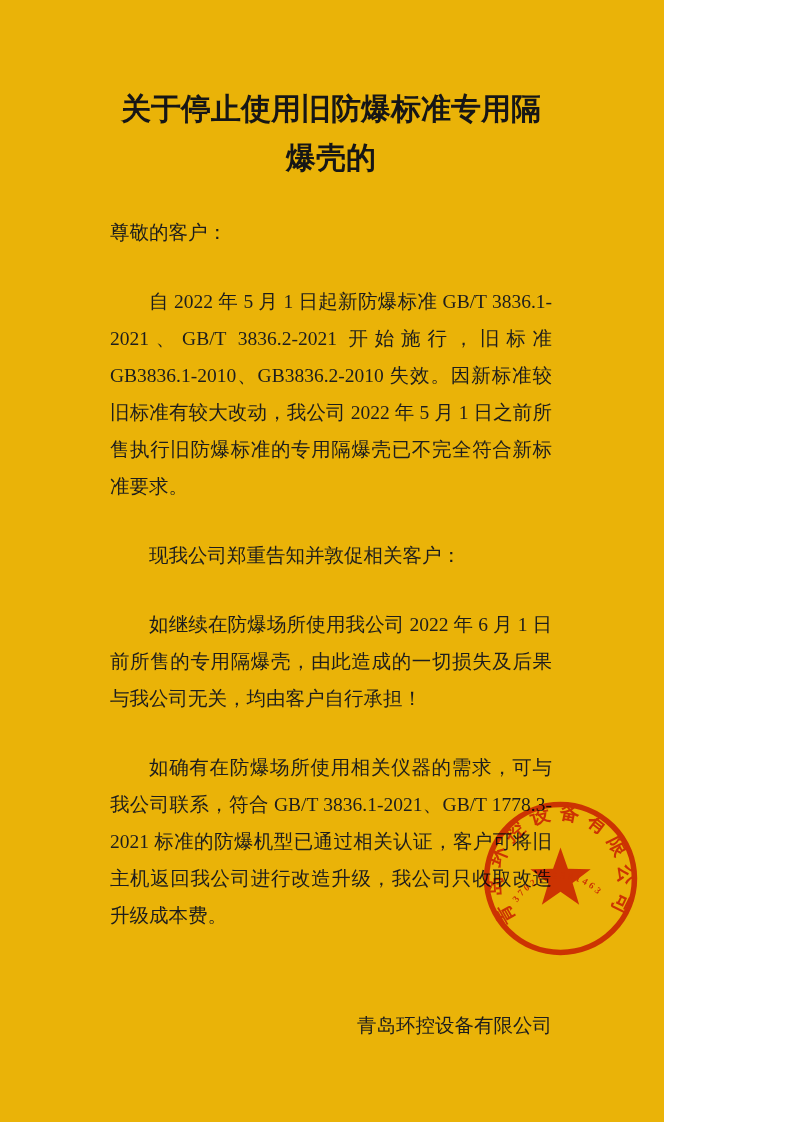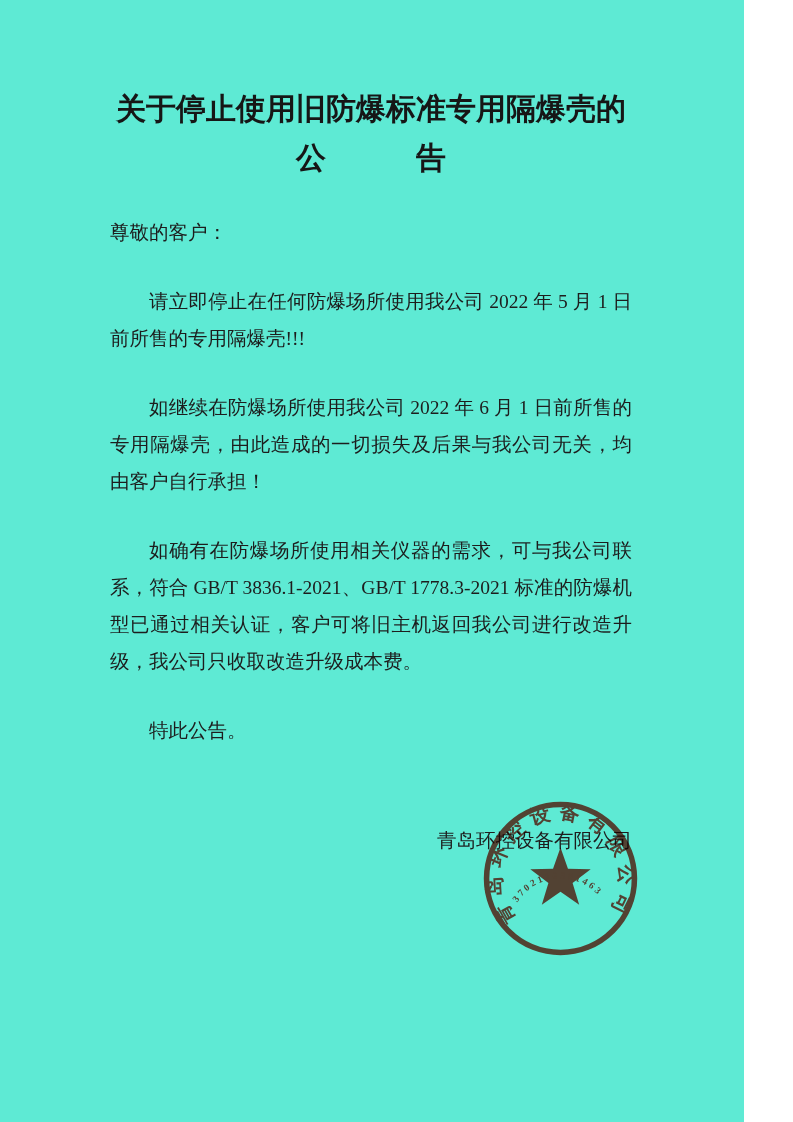--- a/index.html
+++ b/index.html
@@ -4,22 +4,22 @@
 <style>
   * { margin: 0; padding: 0; box-sizing: border-box; }
   html, body { background: #ffffff; }
   body {
     width: 793px; height: 1122px;
     font-family: "Liberation Serif", "DejaVu Serif", serif;
     color: #1d1d1d;
   }
   .page {
     position: relative;
-    width: 744px; height: 1122px;
-    background: #5eead4;
+    width: 664px; height: 1122px;
+    background: #eab308;
     padding: 84px 112px 40px 110px;
     overflow: hidden;
   }
   .doc-title {
     text-align: center;
     font-size: 30px;
     line-height: 49px;
     font-weight: 600;
     color: #161616;
   }
@@ -51,29 +51,28 @@
   }
   .seal svg { width: 100%; height: 100%; }
 </style>
 </head>
 <body>
 
 <div class="page">
 
   <div class="doc-title">
     <div class="t1">关于停止使用旧防爆标准专用隔爆壳的</div>
-    <div class="t2">公　告</div>
   </div>
 
   <div class="body-text">
     <p class="salutation">尊敬的客户：</p>
-    <p>请立即停止在任何防爆场所使用我公司 2022 年 5 月 1 日前所售的专用隔爆壳!!!</p>
+    <p>自 2022 年 5 月 1 日起新防爆标准 GB/T 3836.1-2021、GB/T 3836.2-2021 开始施行，旧标准 GB3836.1-2010、GB3836.2-2010 失效。因新标准较旧标准有较大改动，我公司 2022 年 5 月 1 日之前所售执行旧防爆标准的专用隔爆壳已不完全符合新标准要求。</p>
+    <p>现我公司郑重告知并敦促相关客户：</p>
     <p>如继续在防爆场所使用我公司 2022 年 6 月 1 日前所售的专用隔爆壳，由此造成的一切损失及后果与我公司无关，均由客户自行承担！</p>
     <p>如确有在防爆场所使用相关仪器的需求，可与我公司联系，符合 GB/T 3836.1-2021、GB/T 1778.3-2021 标准的防爆机型已通过相关认证，客户可将旧主机返回我公司进行改造升级，我公司只收取改造升级成本费。</p>
-    <p>特此公告。</p>
   </div>
 
   <div class="signature">
     <div>青岛环控设备有限公司</div>
   </div>
 
   <div class="seal">
     <svg viewBox="0 0 200 200">
       <defs>
         <path id="arcTop" d="M 46.9,153.1 A 75,75 0 1 1 153.1,153.1" fill="none"></path>

